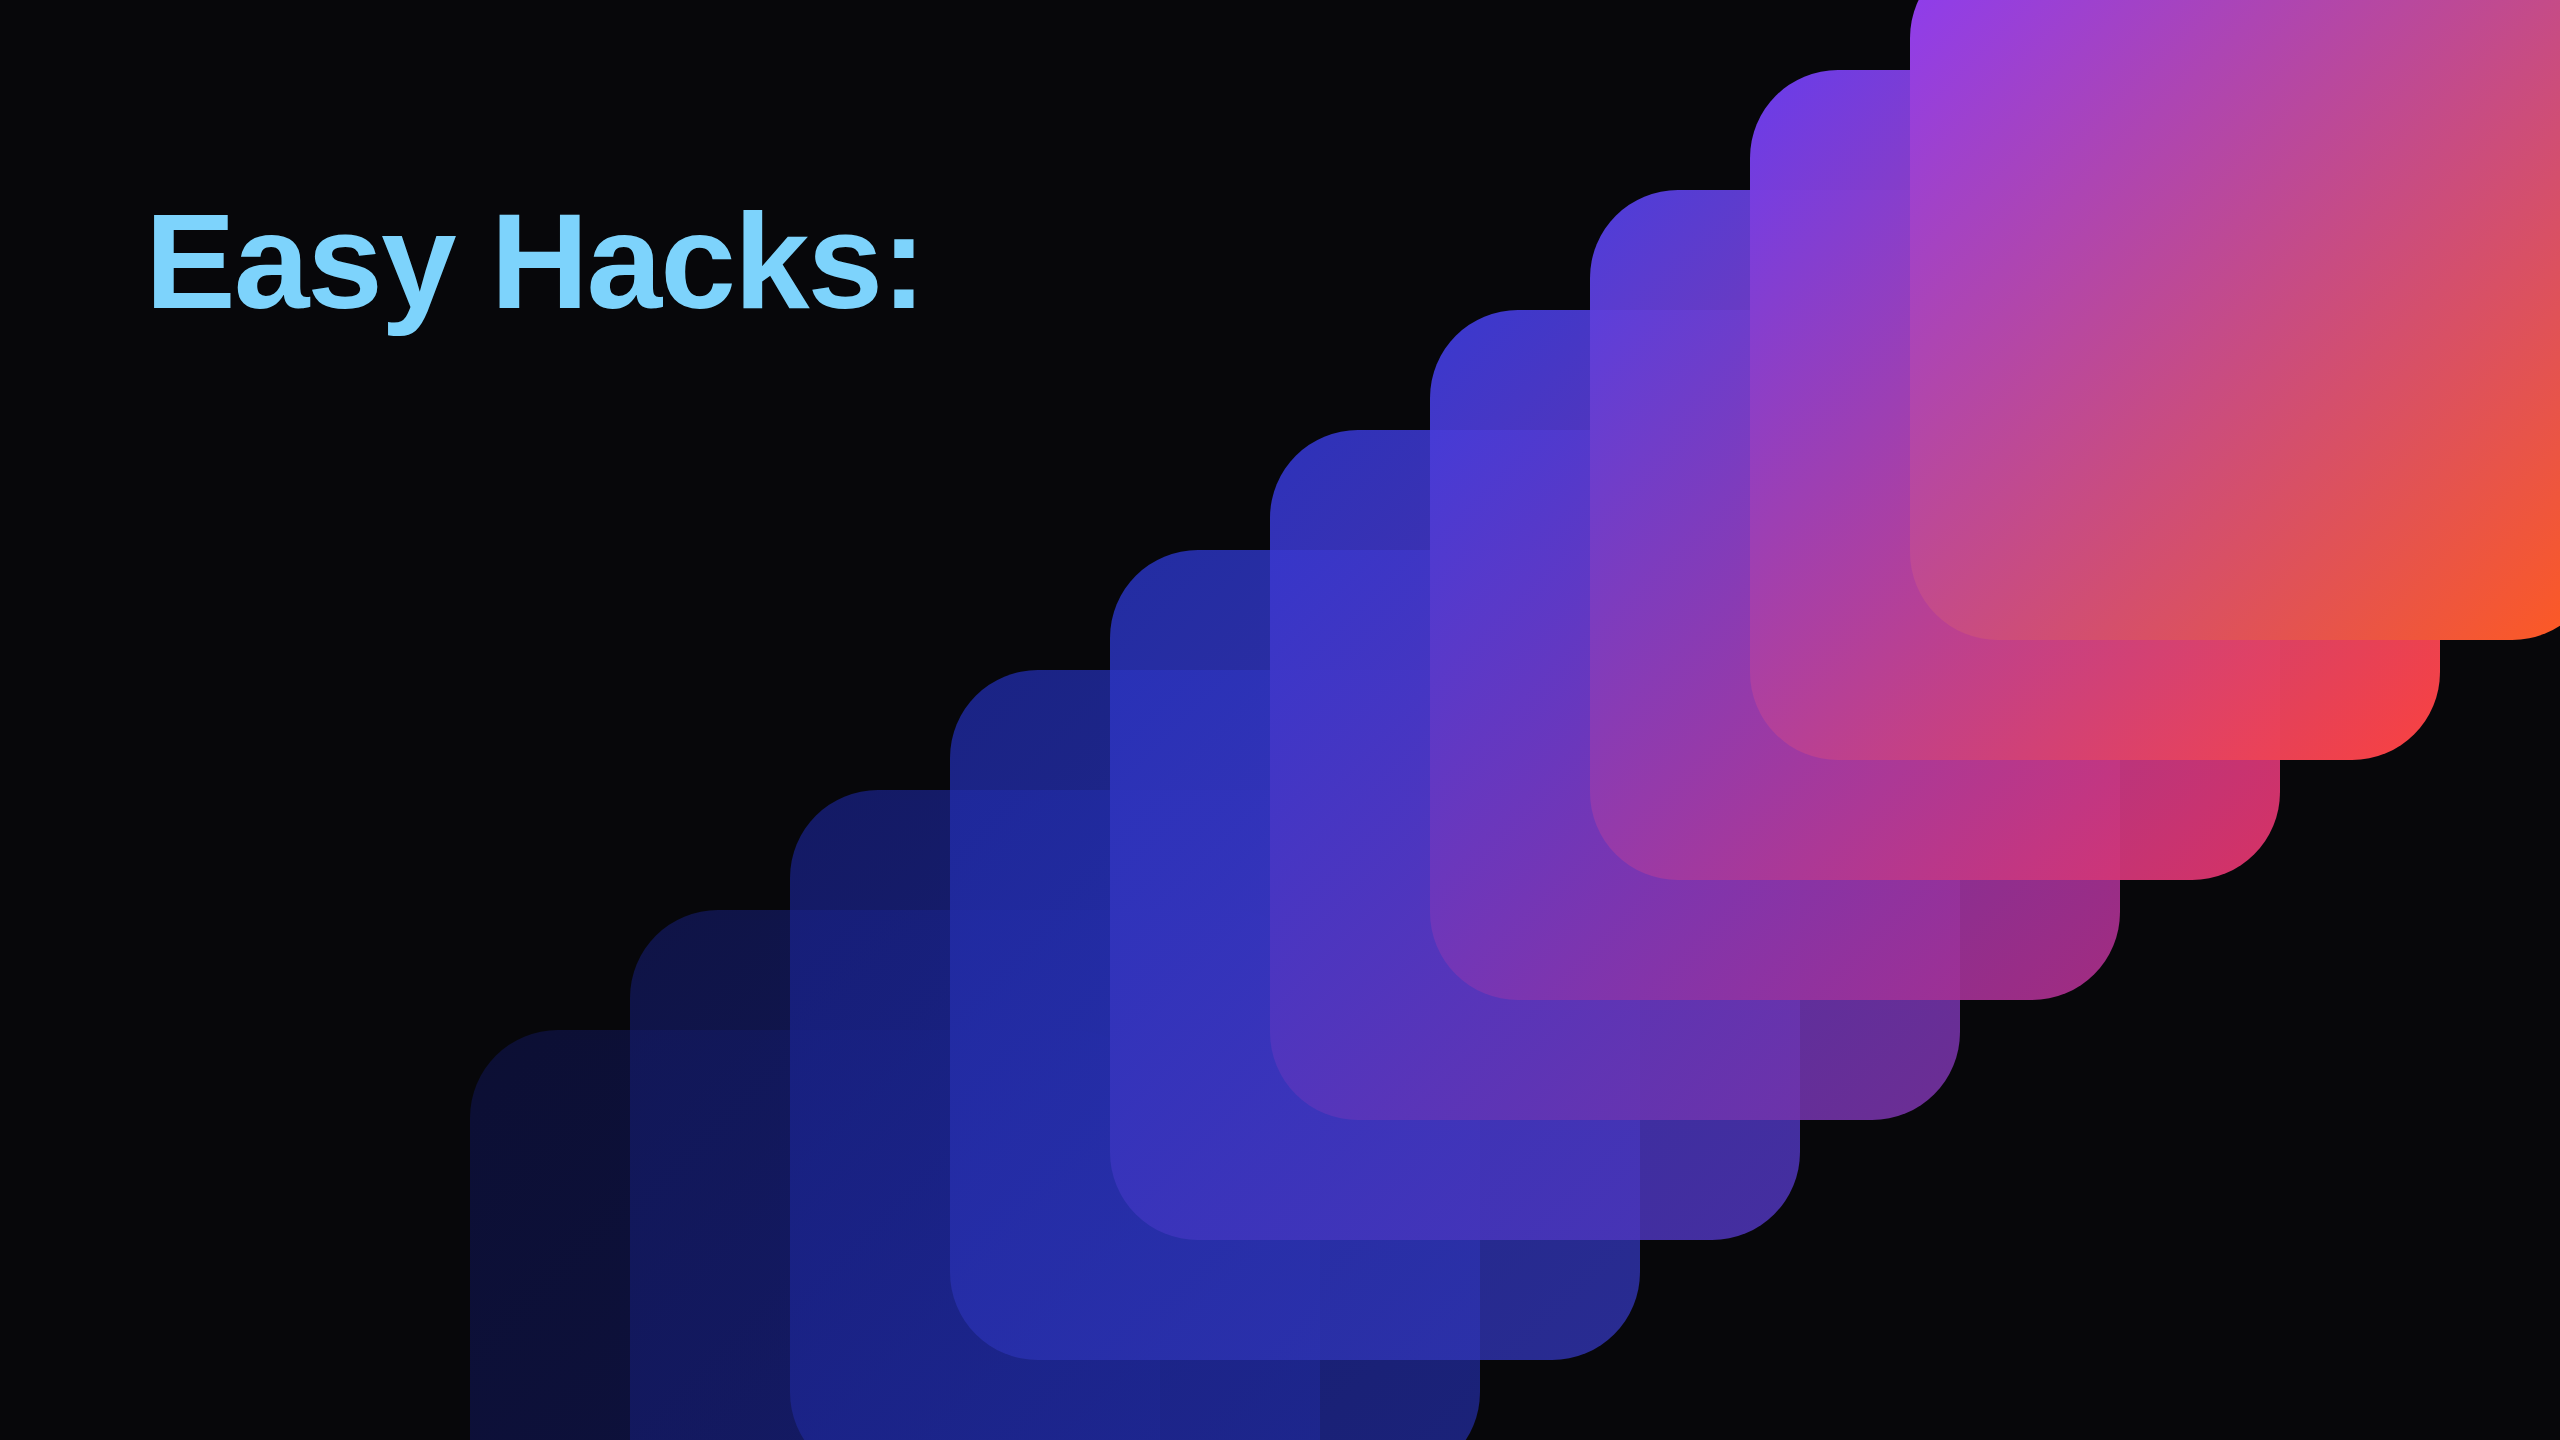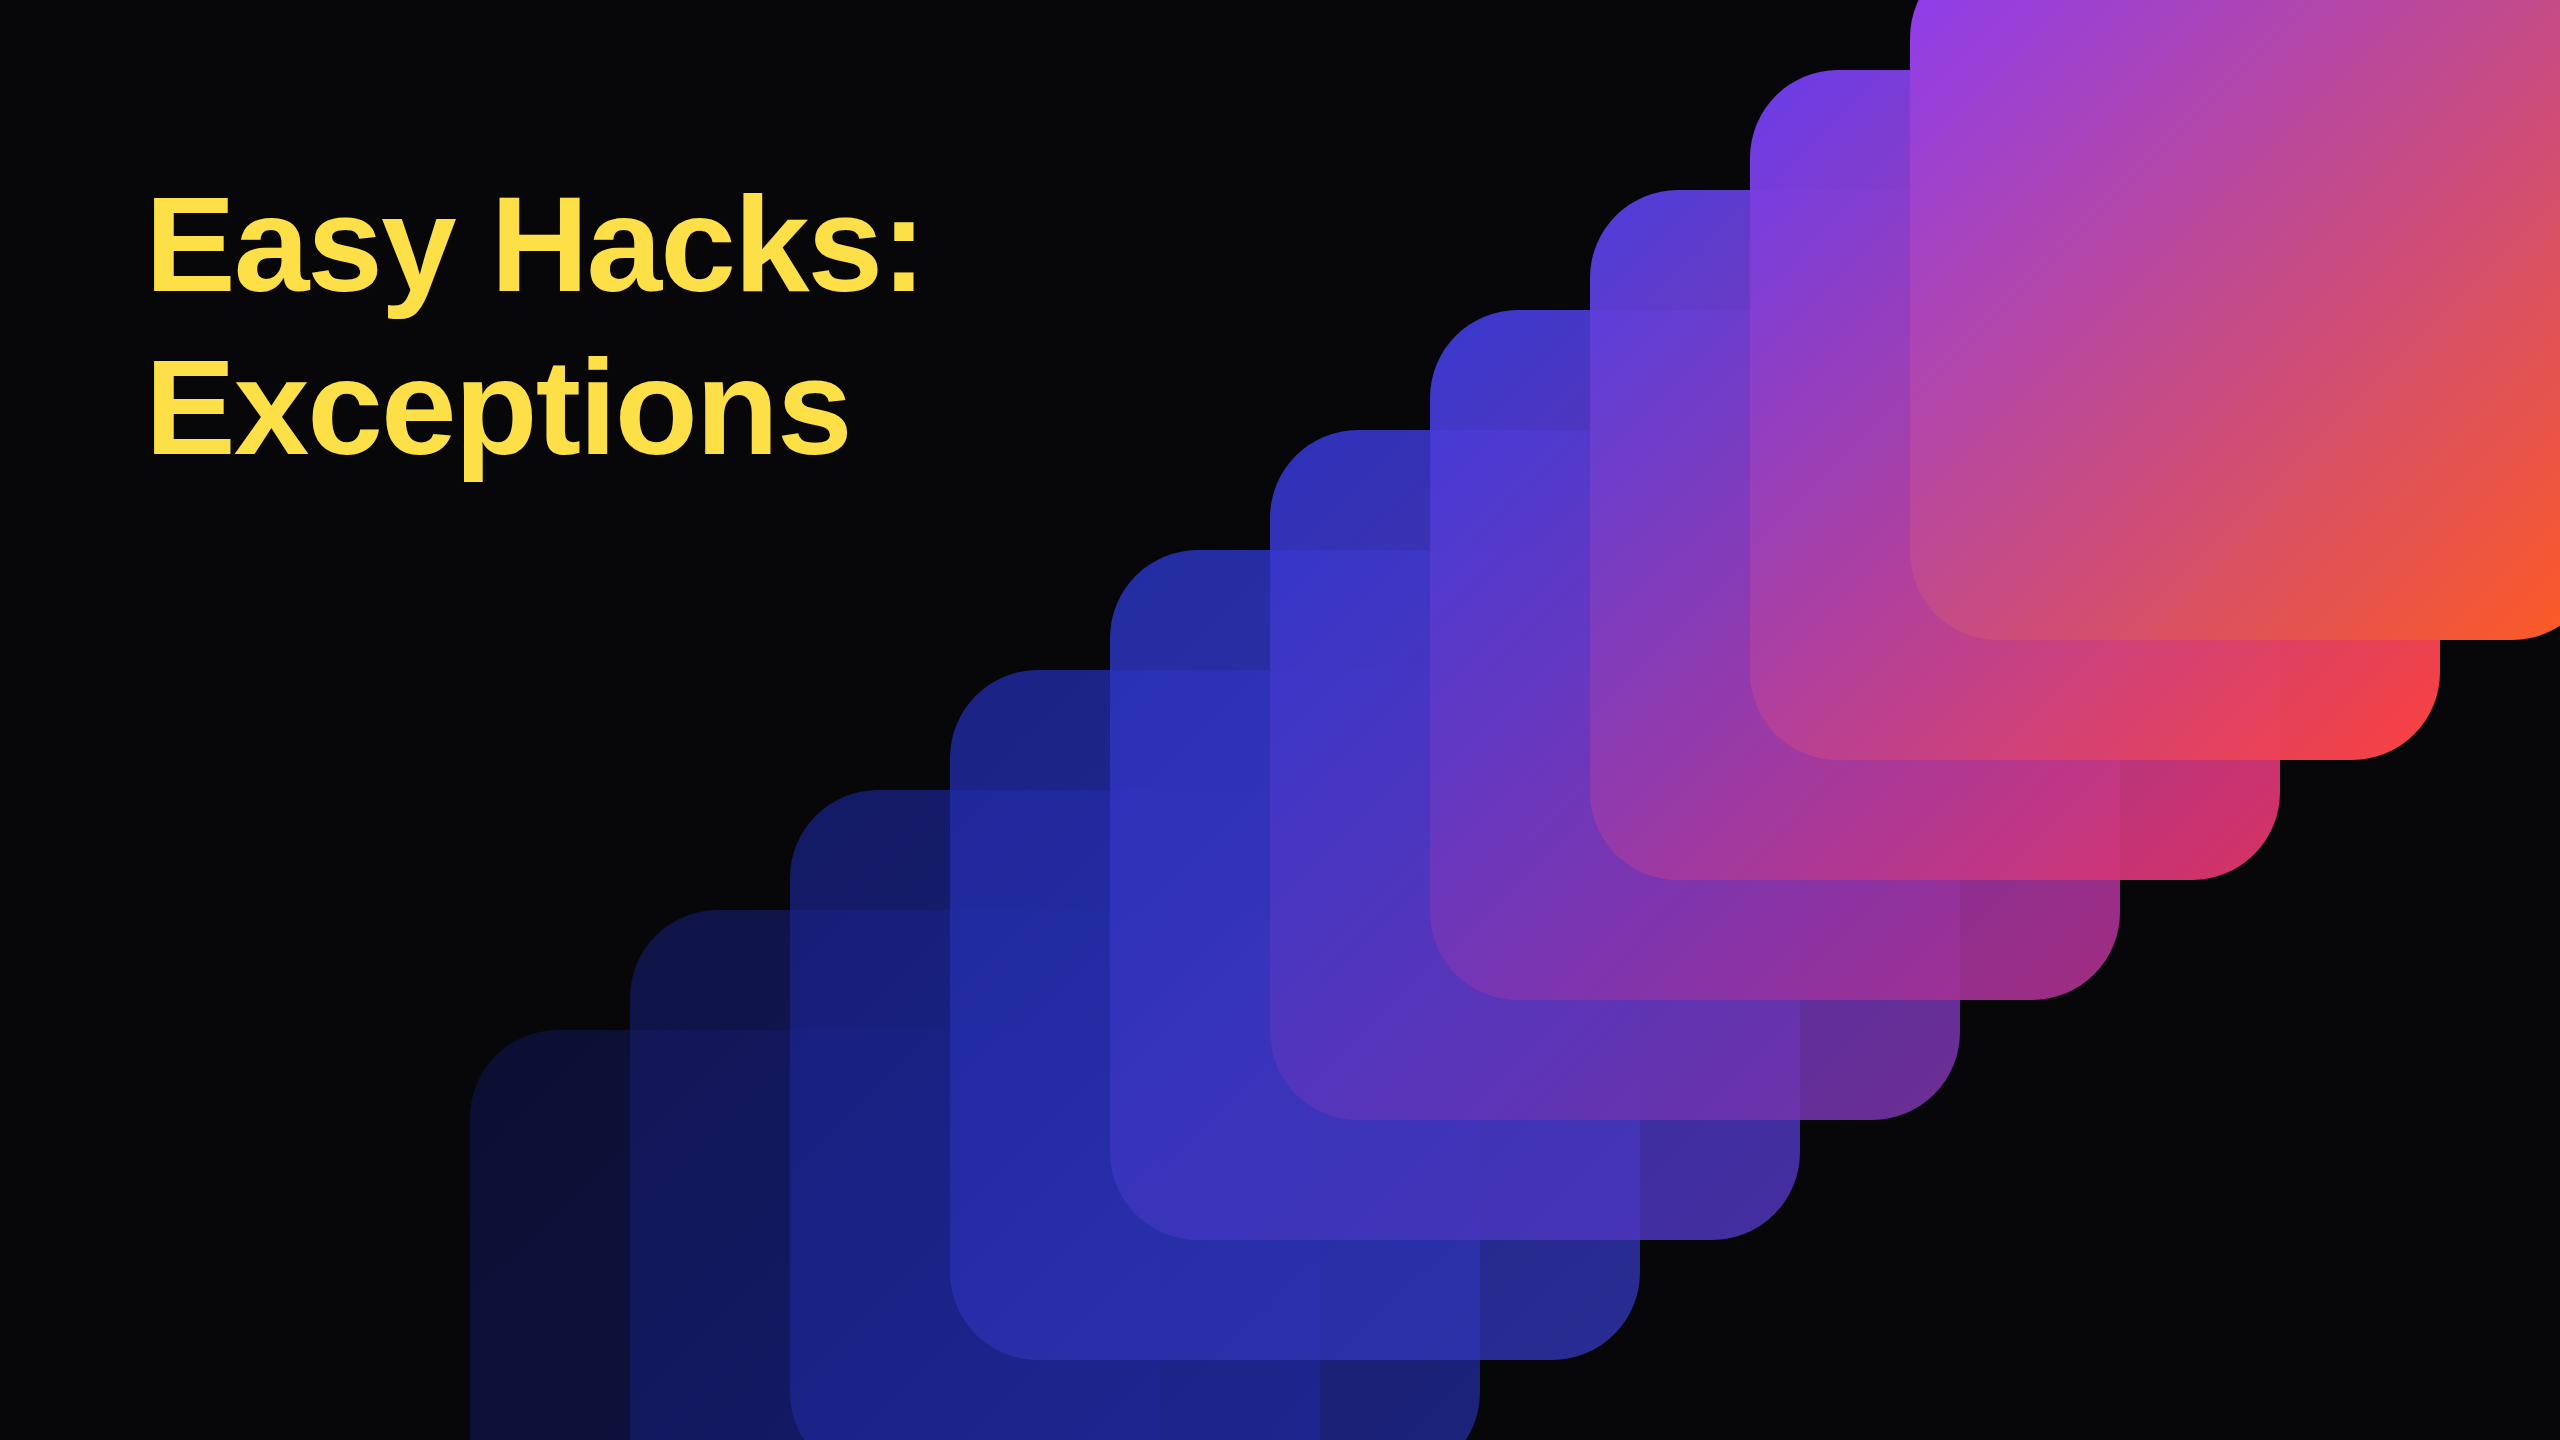--- a/index.html
+++ b/index.html
@@ -7,23 +7,23 @@
   body {
     width: 2560px;
     height: 1440px;
     background: #07070a;
     position: relative;
     overflow: hidden;
     font-family: -apple-system, BlinkMacSystemFont, "Segoe UI", "Helvetica Neue", Arial, sans-serif;
   }
   .title {
     position: absolute;
-    top: 163px;
+    top: 180px;
     left: 145px;
-    color: #fde047;
+    color: #7dd3fc;
     font-size: 136px;
     font-weight: 600;
     line-height: 1.2;
     letter-spacing: -2px;
     z-index: 100;
   }
   .cards {
     position: absolute;
     inset: 0;
     overflow: hidden;
@@ -44,14 +44,13 @@
     <div class="card" style="left: 1110px; top: 550px; width: 690px; height: 690px; border-radius: 88px; background: linear-gradient(135deg, rgb(39, 52, 192) 0%, rgb(82, 54, 188) 100%); opacity: 0.84; z-index: 5;"></div>
     <div class="card" style="left: 1270px; top: 430px; width: 690px; height: 690px; border-radius: 88px; background: linear-gradient(135deg, rgb(50, 56, 210) 0%, rgb(123, 51, 166) 100%); opacity: 0.88; z-index: 6;"></div>
     <div class="card" style="left: 1430px; top: 310px; width: 690px; height: 690px; border-radius: 88px; background: linear-gradient(135deg, rgb(61, 61, 224) 0%, rgb(176, 47, 138) 100%); opacity: 0.92; z-index: 7;"></div>
     <div class="card" style="left: 1590px; top: 190px; width: 690px; height: 690px; border-radius: 88px; background: linear-gradient(135deg, rgb(80, 64, 230) 0%, rgb(226, 52, 104) 100%); opacity: 0.95; z-index: 8;"></div>
     <div class="card" style="left: 1750px; top: 70px; width: 690px; height: 690px; border-radius: 88px; background: linear-gradient(135deg, rgb(106, 61, 240) 0%, rgb(255, 67, 64) 100%); opacity: 0.98; z-index: 9;"></div>
     <div class="card" style="left: 1910px; top: -50px; width: 690px; height: 690px; border-radius: 88px; background: linear-gradient(135deg, rgb(138, 60, 242) 0%, rgb(255, 90, 31) 100%); opacity: 1; z-index: 10;"></div>
   </div>
 
 <div class="title">
   <div>Easy Hacks:</div>
-  <div>Exceptions</div>
 </div>
 
 </body></html>

